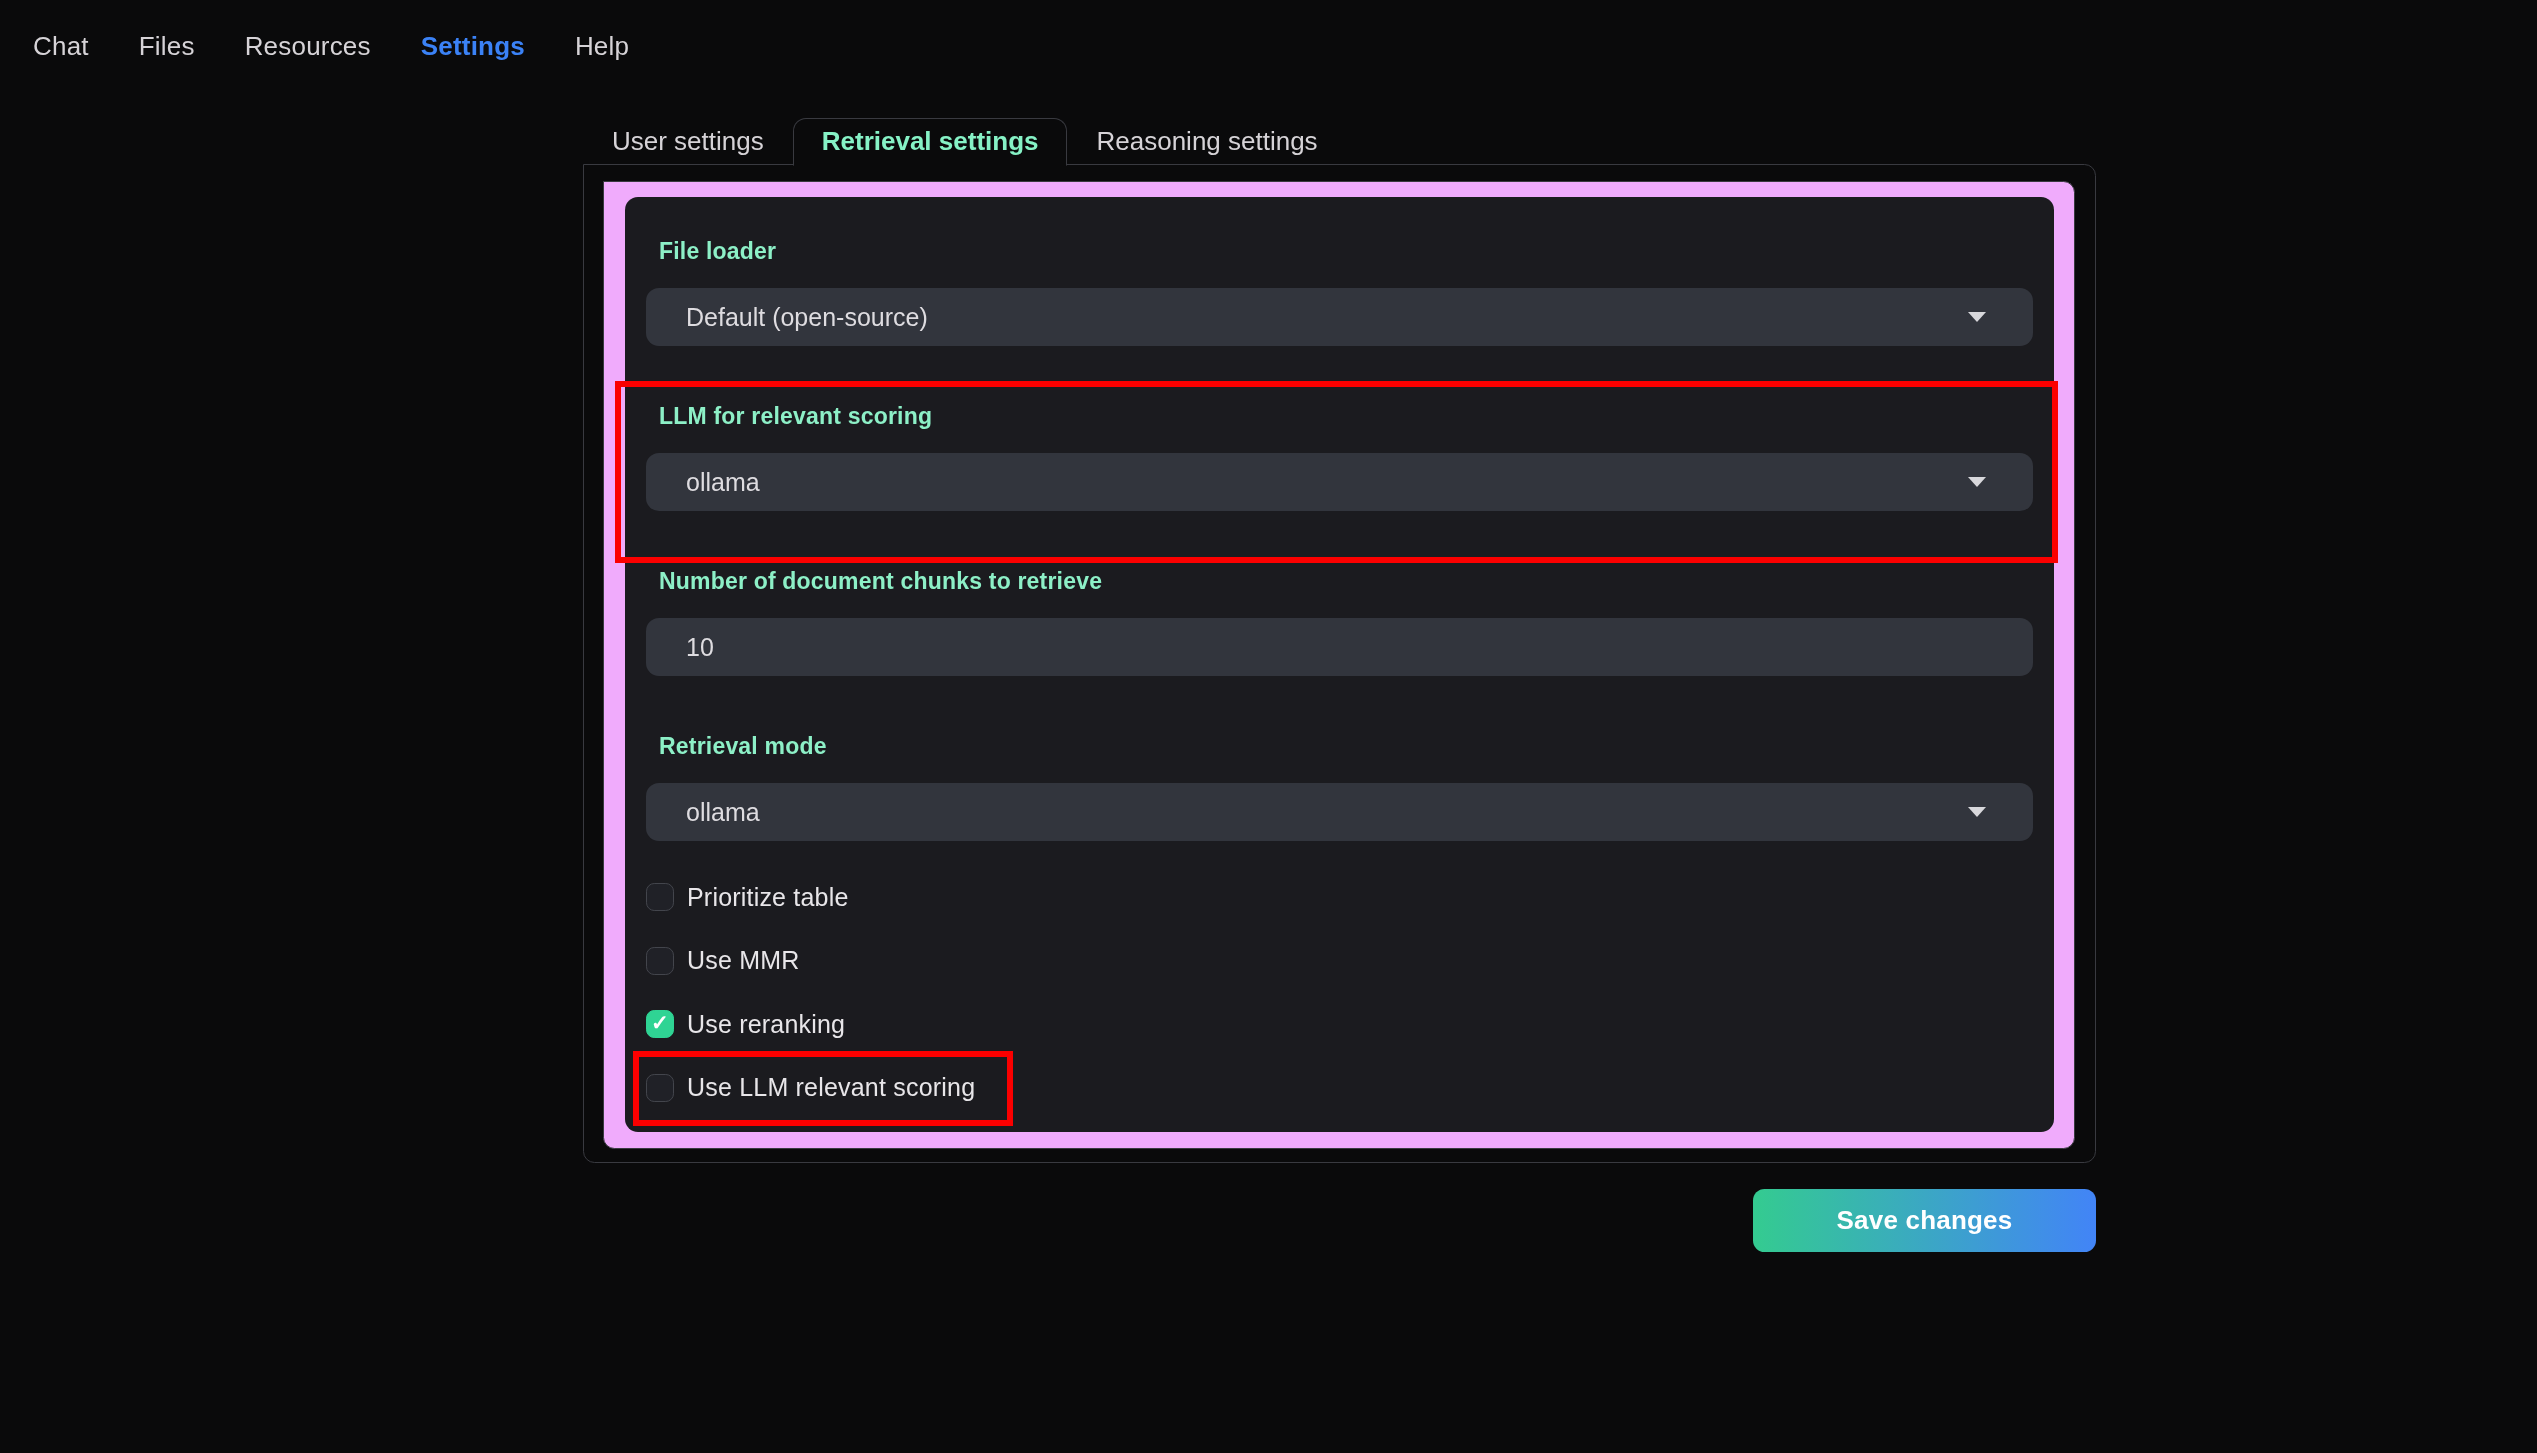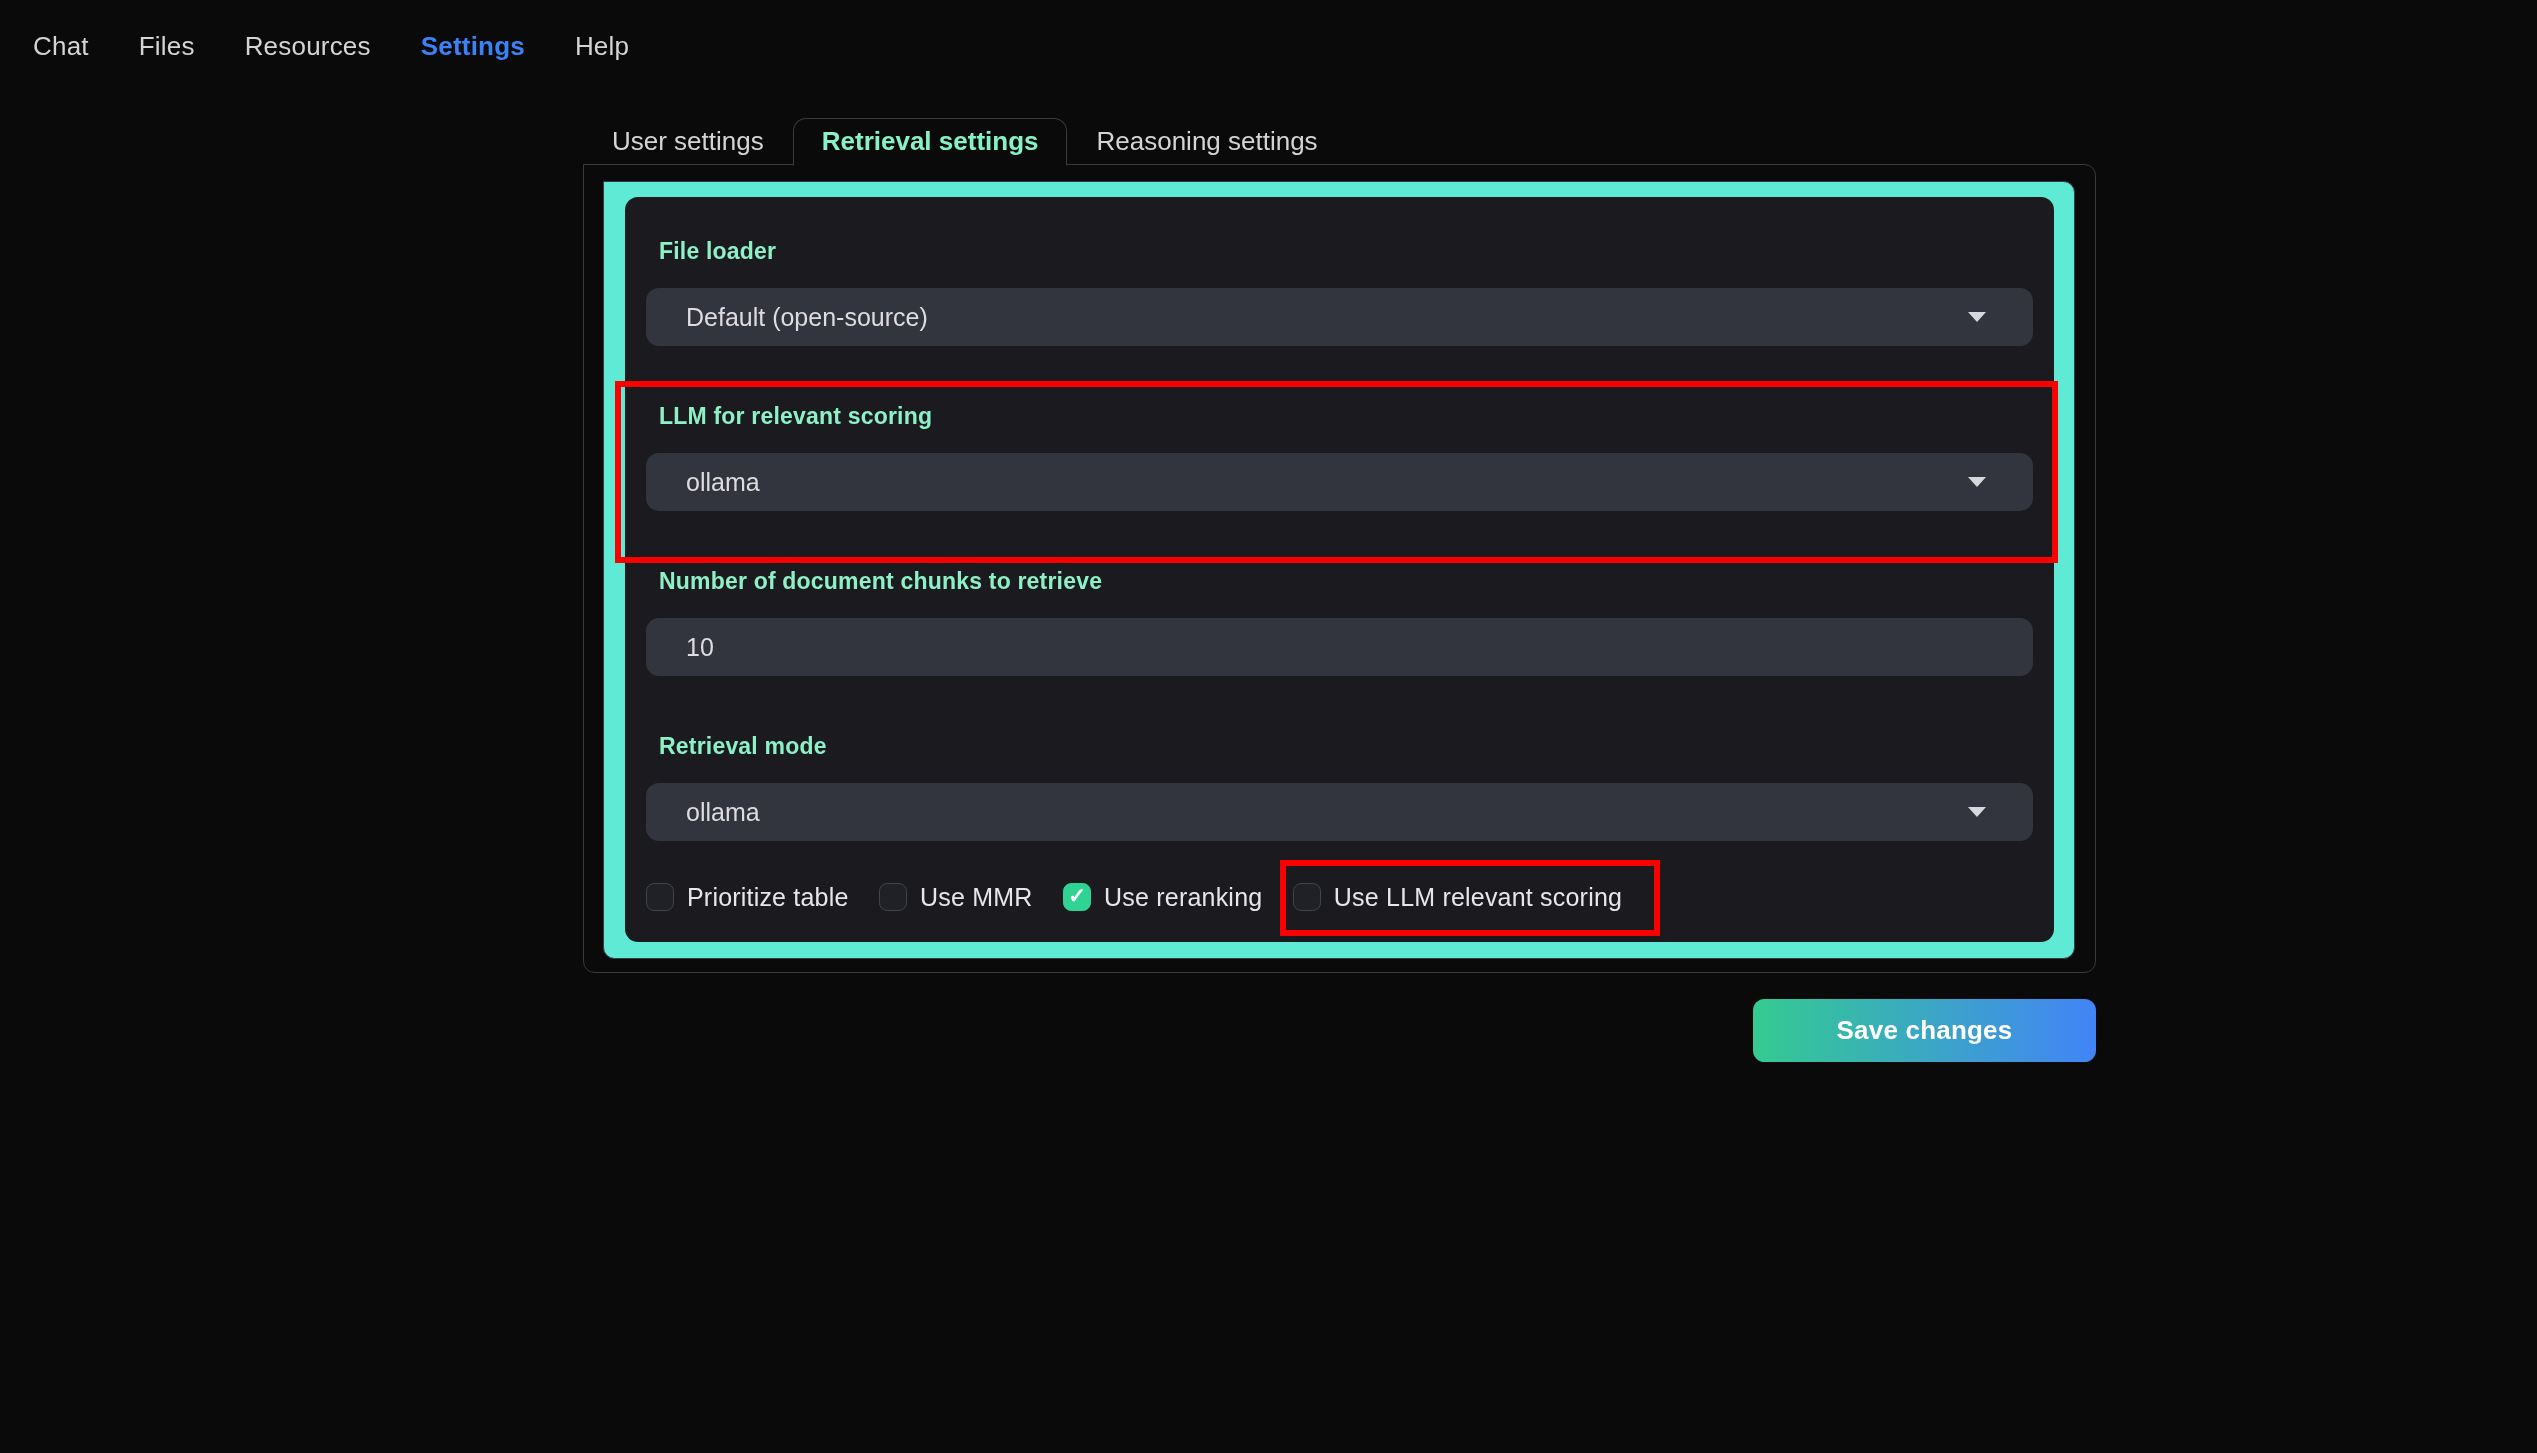--- a/index.html
+++ b/index.html
@@ -65,21 +65,21 @@
     border-radius: 13px 13px 0 0;
     margin-bottom: -1.6px;
     border-bottom: 1.6px solid #0a0a0b;
   }
 
   
   .inner-panel {
     border: 1.6px solid #393a40;
     border-radius: 0 11.5px 11.5px 11.5px;
     padding: 15.7px 20px 15.7px 20.6px;
-    background: #5eead4;
+    background: #f0abfc;
   }
 
   
   .card {
     background: #1b1b1f;
     border-radius: 13px;
     padding: 40px 21.4px 16.5px 21.4px;
   }
 
   .field { margin-bottom: 56px; position: relative; }
@@ -110,21 +110,21 @@
     top: -21.4px; left: -30.5px; right: -25px; bottom: -52px;
     border: 6.6px solid #fb0000;
   }
   .red-box-check {
     position: absolute; z-index: 5; pointer-events: none;
     top: -20.6px; left: -13px; right: -38px; bottom: -22px;
     border: 6.6px solid #fb0000;
   }
 
   
-  .checks { display: flex; flex-direction: row; gap: 30.5px; margin-top: -16.5px; padding-bottom: 11.5px; }
+  .checks { display: flex; flex-direction: column; gap: 30.5px; margin-top: -16.5px; padding-bottom: 11.5px; }
   .check-row { display: flex; align-items: center; gap: 13px; height: 33px; }
   .check-row.highlighted { position: relative; align-self: flex-start; }
   .checkbox {
     width: 28px; height: 28px; border-radius: 8.2px;
     background: #202127; border: 1.6px solid #43454c;
     cursor: pointer; flex: 0 0 auto;
     display: flex; align-items: center; justify-content: center;
   }
   .checkbox.checked { background: #2fd494; border-color: #2fd494; }
   .checkbox .check-glyph {

